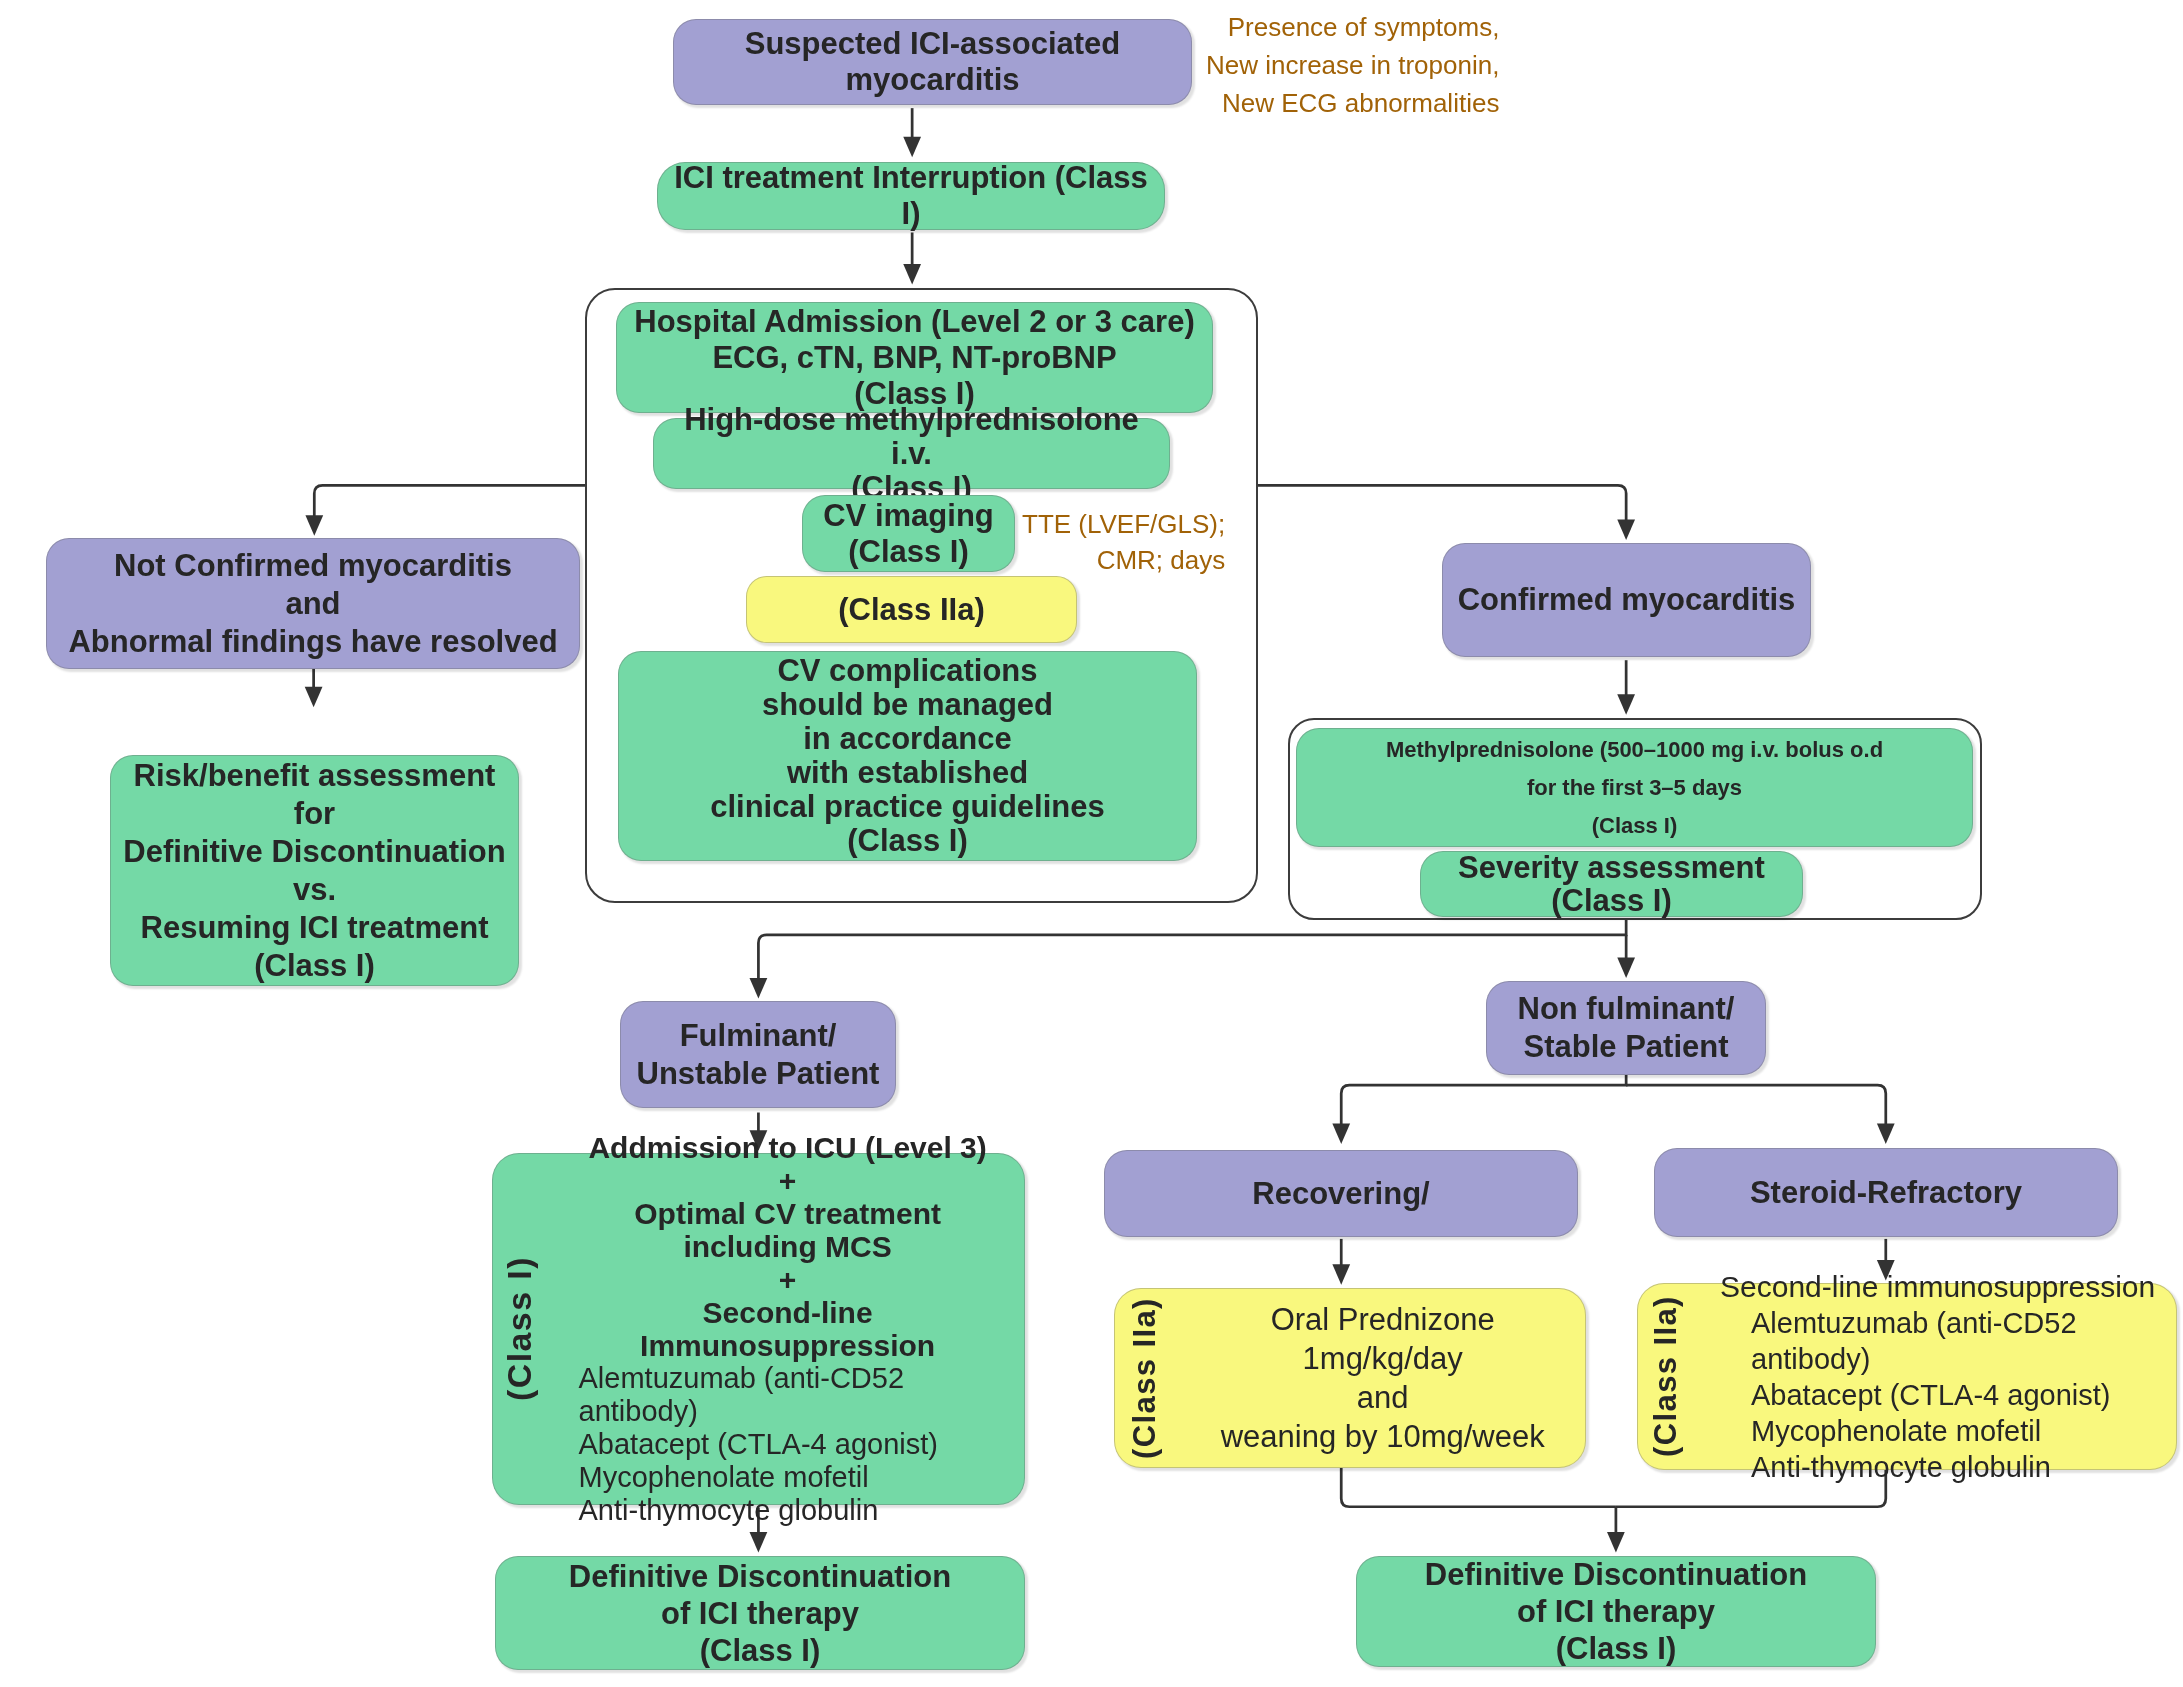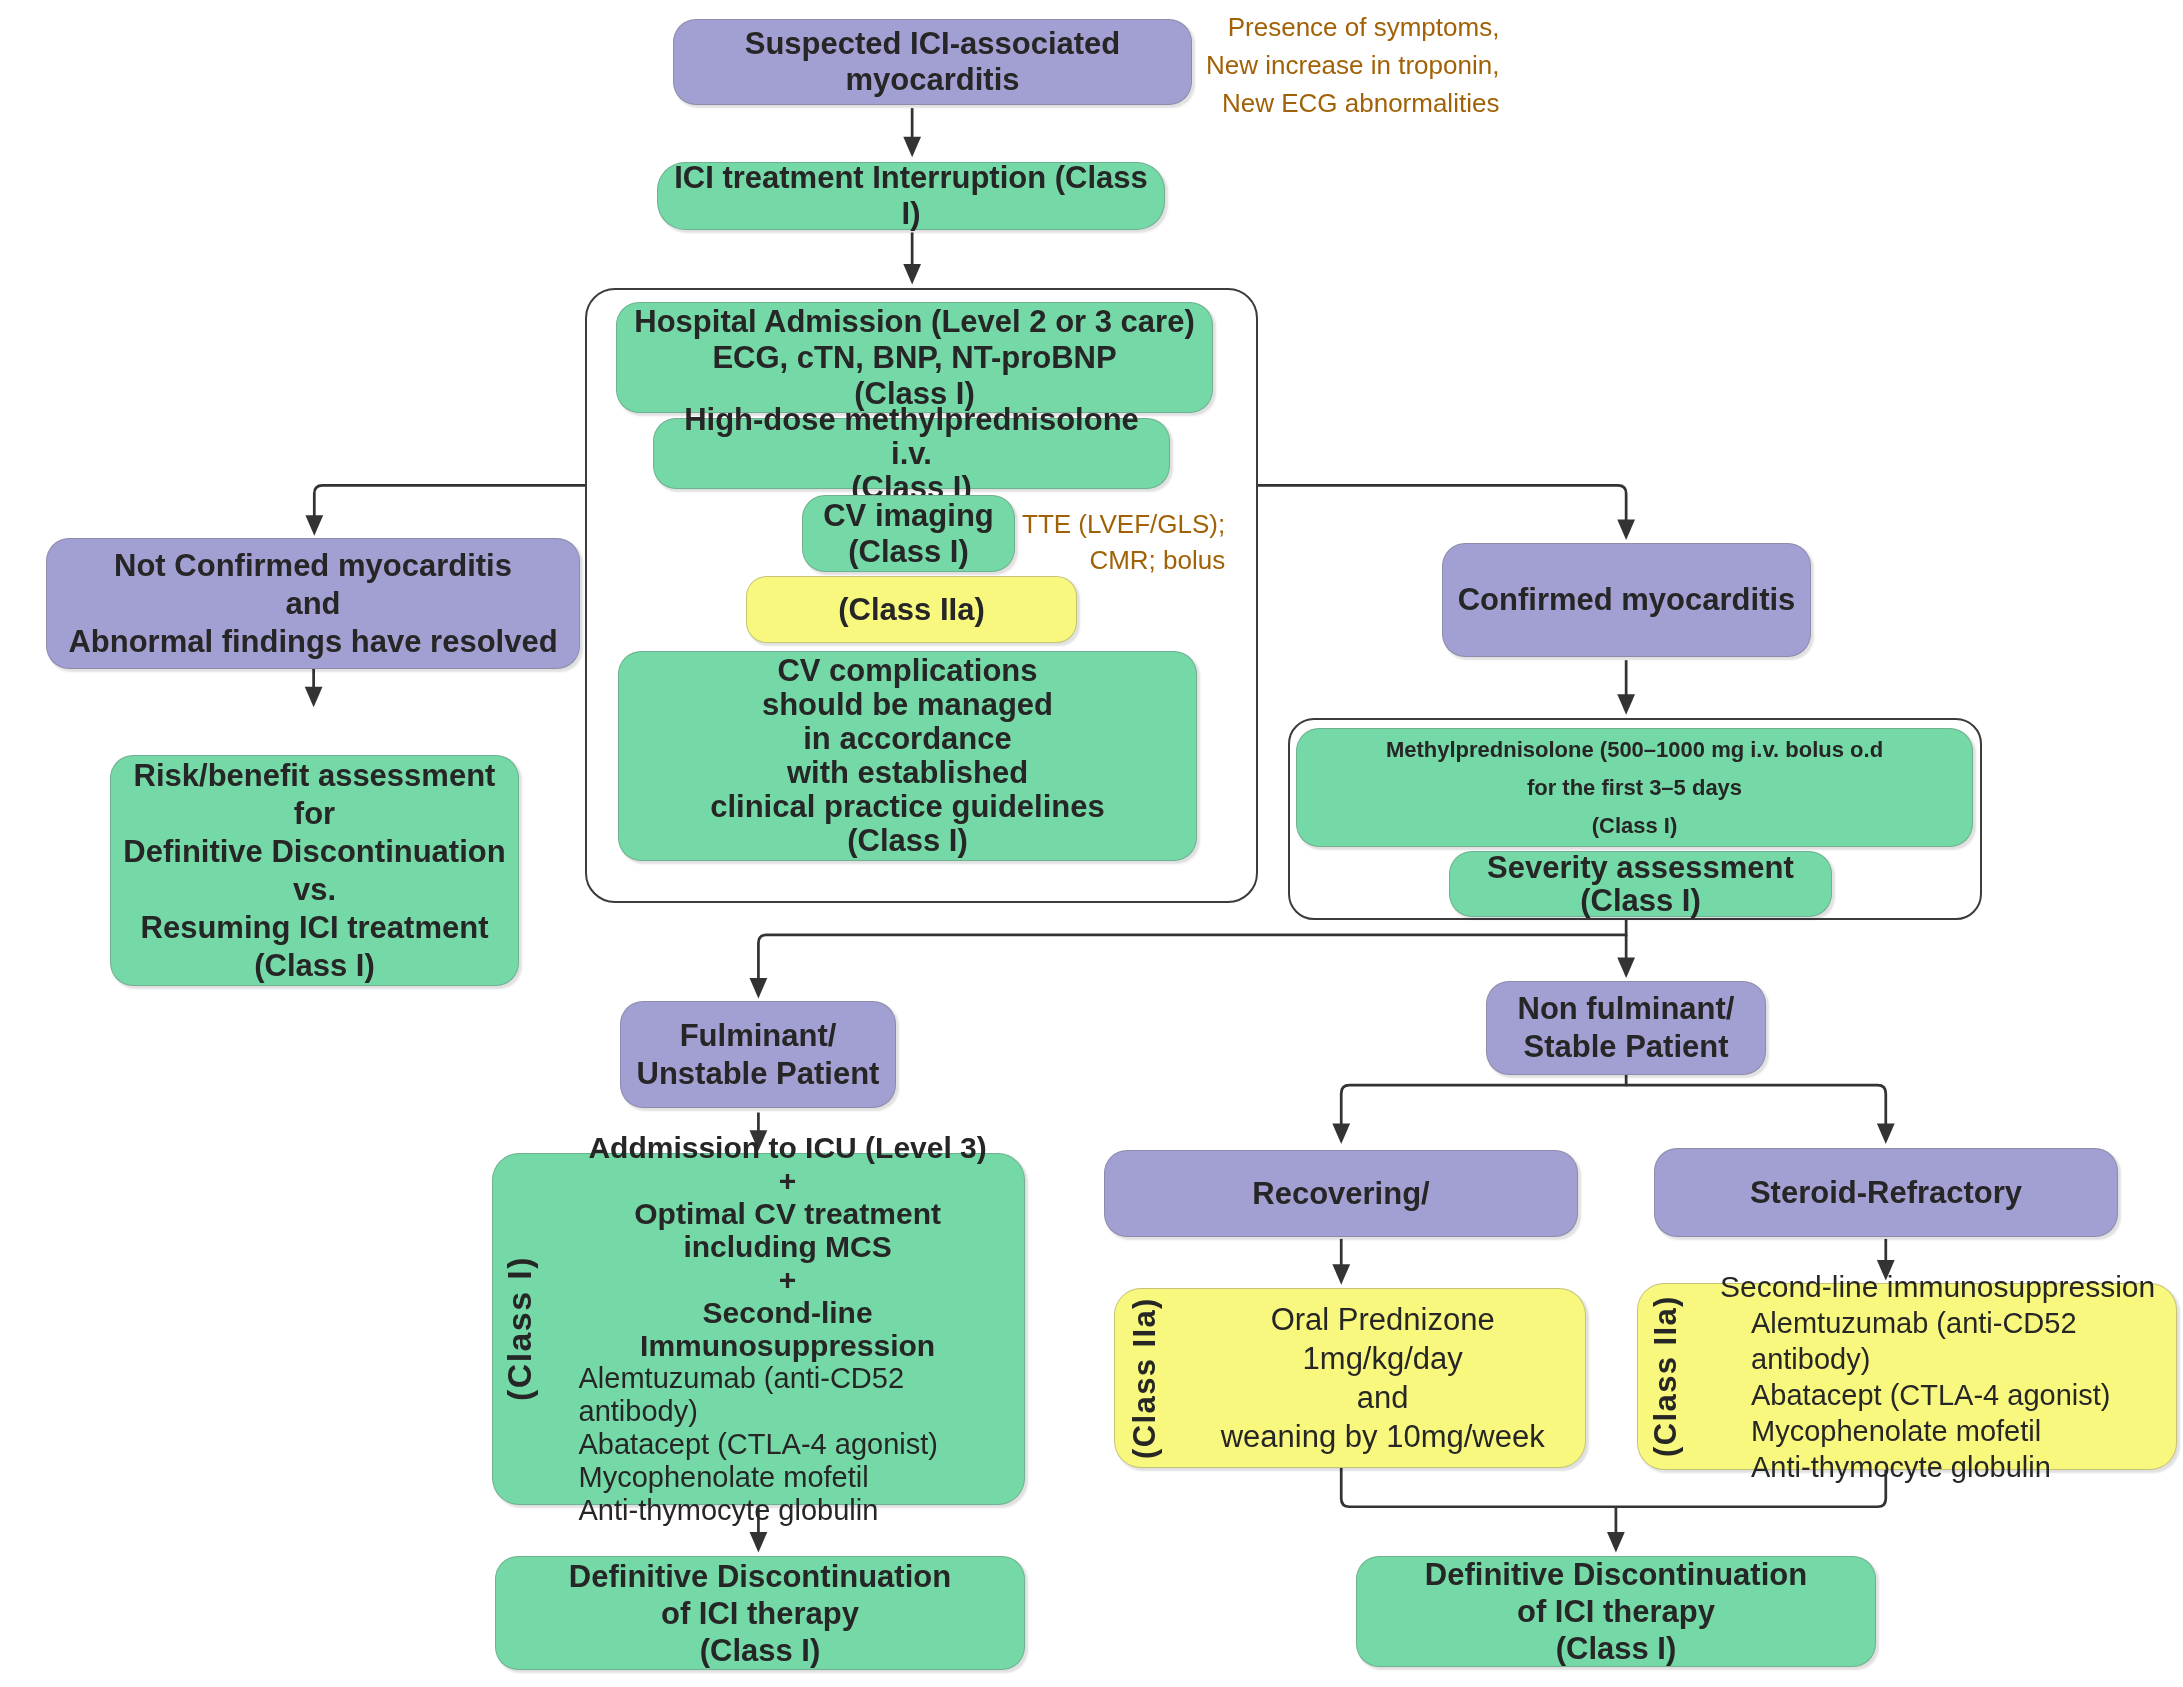--- a/index.html
+++ b/index.html
@@ -47,21 +47,21 @@
   #highdose        { left:653px;  top:418px;  width:517px; height:71px; line-height:34px; }
   #cvimaging       { left:802px; top:495px;  width:213px; height:77px; line-height:36px; }
   #imaging-note    { left:1022px; top:506px;  line-height:36px; }
   #biopsy          { left:746px; top:576px;  width:331px; height:67px;  line-height:32px; border-radius:20.5px; }
   #cvcompl         { left:618px;  top:651px;  width:579px; height:210px; line-height:34px; }
   #notconfirmed    { left:46px;   top:538px;  width:534px; height:131px; line-height:38px; }
   #riskbenefit     { left:110px;  top:711px; width:409px; height:231px; line-height:38px;margin-top:44px; }
   #confirmed       { left:1442px; top:543px;  width:369px; height:114px; }
   #container2      { left:1288px; top:718px; width:694px; height:202px; border-radius:26px; }
   #methylpred      { left:1296px; top:728px; width:677px; height:119px; font-size:22px; line-height:38px; }
-  #severity        { left:1449px; top:851px; width:383px; height:66px;  line-height:33px; padding:0; }
+  #severity        { left:1420px; top:851px; width:383px; height:66px;  line-height:33px; padding:0; }
   #fulminant       { left:620px;  top:1001px; width:276px; height:107px; line-height:38px; }
   #nonfulminant    { left:1486px; top:981px; width:280px; height:94px; line-height:38px; padding:0; }
   #icu             { left:492px;  top:1153px; width:533px; height:352px; font-size:30px; line-height:33px;
                      padding:6.8px 6.8px 6.8px 65px; border-radius:27px; }
   #icu .vlabel     { font-size:34px; }
   .icu-content     { display:flex; flex-direction:column; align-items:center; width:100%; }
   #icu .drug-list  { align-self:flex-start; margin-left:20.5px; text-align:left; font-weight:normal; font-size:29px; }
   #recovering      { left:1104px; top:1150px; width:474px; height:87px; line-height:37px; padding:0;gap:29px; }
   #steroid         { left:1654px; top:1148px; width:464px; height:89px; }
   #prednisone      { left:1114px; top:1288px; width:472px; height:180px; font-size:31px; font-weight:normal;
@@ -142,21 +142,21 @@
   <span>High-dose methylprednisolone i.v.</span>
   <span>(Class I)</span>
 </div>
 
 <div class="node green" id="cvimaging">
   <span>CV imaging</span>
   <span>(Class I)</span>
 </div>
 <div class="note" id="imaging-note">
   <div>TTE (LVEF/GLS);</div>
-  <div>CMR; bolus</div>
+  <div>CMR; days</div>
 </div>
 
 <div class="node yellow" id="biopsy">
   <span>(Class IIa)</span>
 </div>
 
 <div class="node green" id="cvcompl">
   <span>CV complications</span>
   <span>should be managed</span>
   <span>in accordance</span>

